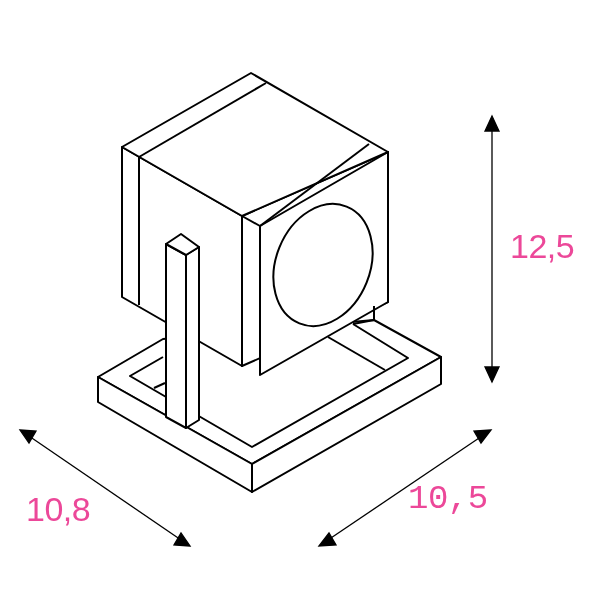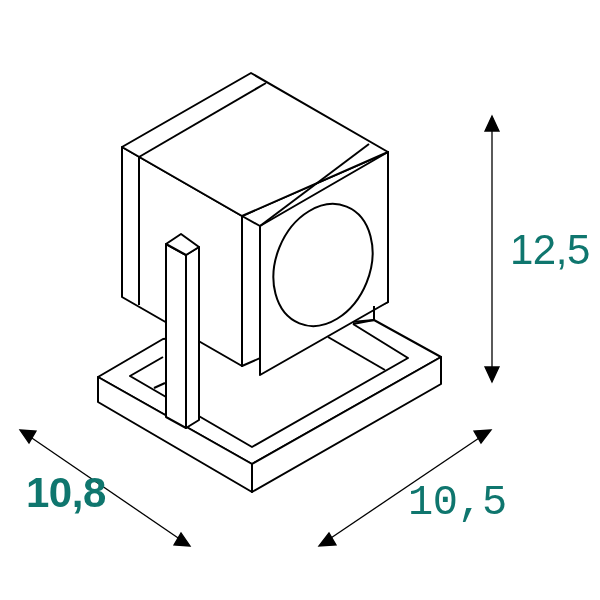--- a/index.html
+++ b/index.html
@@ -1,18 +1,18 @@
 <!DOCTYPE html>
 <html><head>
 <meta charset="utf-8">
 <style>
   html,body{margin:0;padding:0;background:#ffffff;}
   body{width:600px;height:600px;position:relative;overflow:hidden;font-family:"Liberation Sans",sans-serif;}
   svg{position:absolute;left:0;top:0;}
-  .dim-label{position:absolute;font-size:42px;color:#0f766e;letter-spacing:-0.5px;line-height:1;}
+  .dim-label{position:absolute;font-size:34px;color:#ec4899;letter-spacing:-0.5px;line-height:1;}
 </style>
 </head>
 <body>
 
 <svg width="600" height="600" viewBox="0 0 600 600" xmlns="http://www.w3.org/2000/svg">
   <g fill="#fff" stroke="#000" stroke-width="2" stroke-linejoin="round">
 
     <polygon points="98,377 163,339 374,320 441,357 252,464"></polygon>
 
     <polygon points="98,377 252,464 252,492 98,402"></polygon>
@@ -58,14 +58,14 @@
     <polygon points="20,430 36,431 29,443"></polygon>
     <polygon points="190,546 174,545 181,533"></polygon>
 
     <line x1="325" y1="542" x2="485" y2="434"></line>
     <polygon points="319,546 329,533 336,545"></polygon>
     <polygon points="491,430 474,431 481,443"></polygon>
   </g>
 </svg>
 
 <div class="dim-label" style="left:510px;top:229px;">12,5</div>
-<div class="dim-label" style="left:26px;top:472px;font-weight:bold;">10,8</div>
+<div class="dim-label" style="left:26px;top:492px;">10,8</div>
 <div class="dim-label" style="left:408px;top:482px;font-family:Liberation Mono, monospace;">10,5</div>
 
 </body></html>

